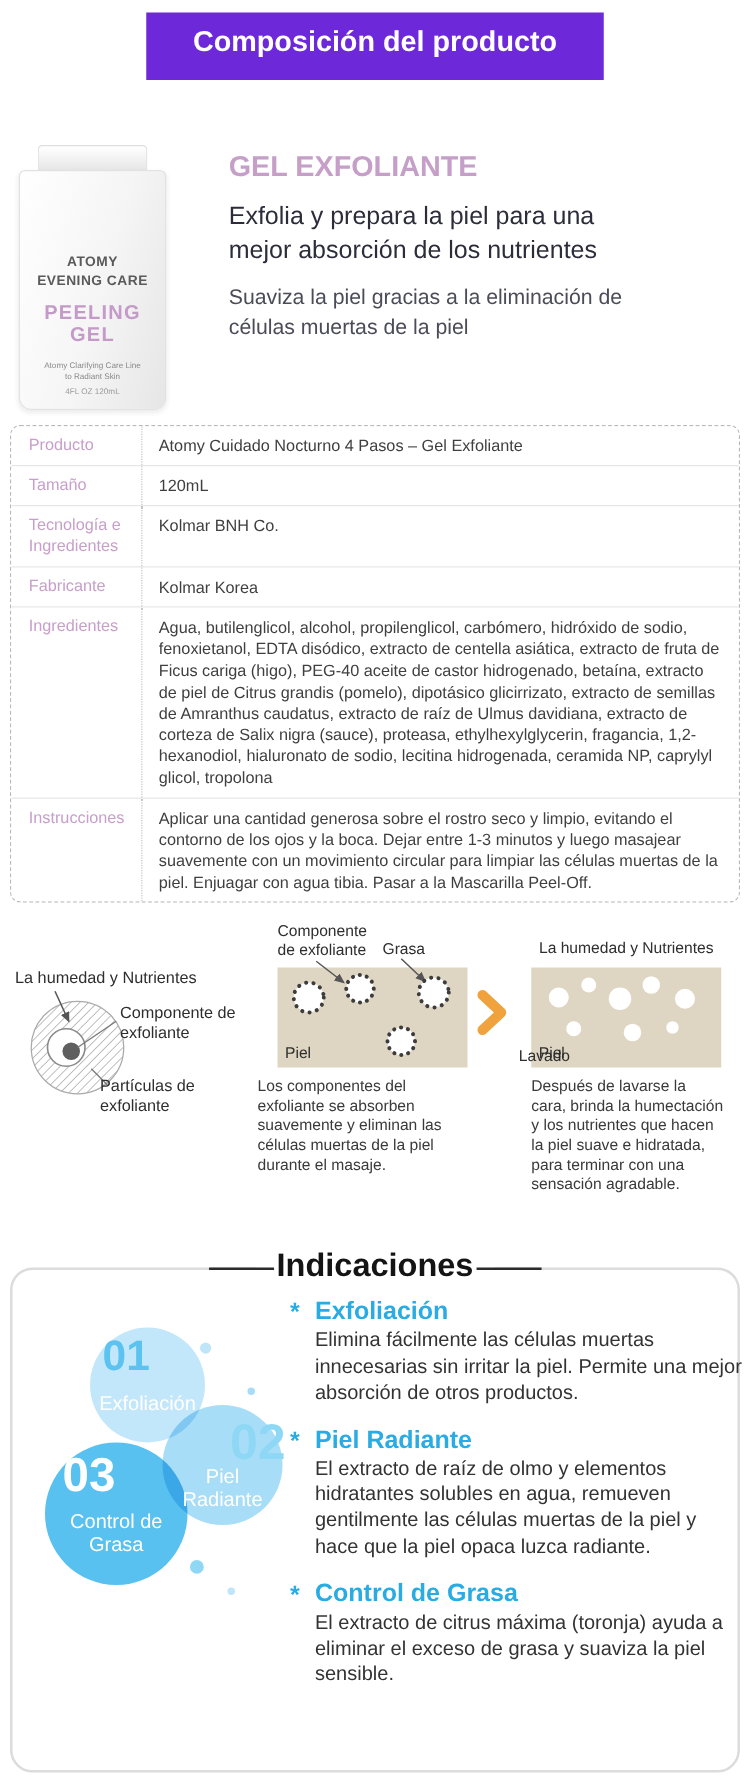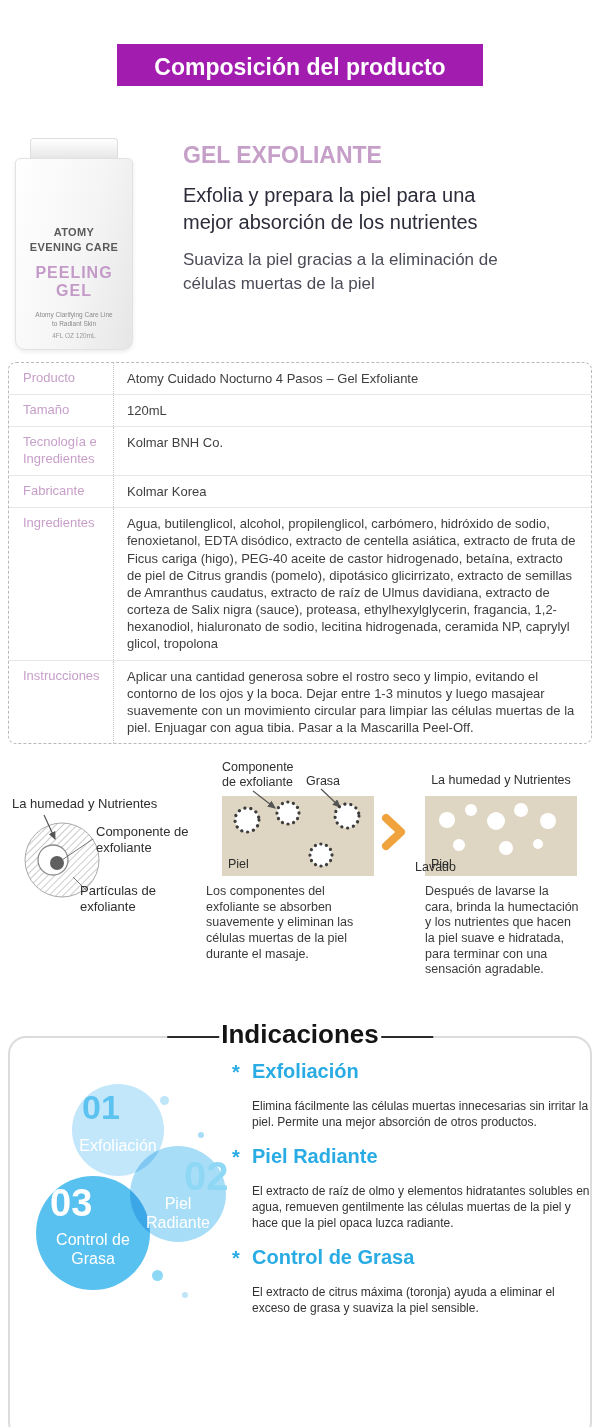--- a/index.html
+++ b/index.html
@@ -1,22 +1,22 @@
 <!DOCTYPE html>
 <html><head>
 <meta charset="utf-8">
 <style>
   * { margin:0; padding:0; box-sizing:border-box; }
   html,body { background:#fff; }
   body { width:600px; min-height:1427px; font-family:"Liberation Sans", sans-serif; color:#333; }
 
   
   .banner-wrap { padding-top:10px; text-align:center; }
-  .banner { display:inline-block; width:366px; height:42px; line-height:46px; background:#a21caf;
-            color:#fff; font-size:23px; font-weight:bold;margin-top:34px; }
+  .banner { display:inline-block; width:366px; height:54px; line-height:46px; background:#6d28d9;
+            color:#fff; font-size:23px; font-weight:bold; }
 
   
   .product { display:flex; padding:52px 12px 0 15px; }
   .tube { width:118px; margin-right:50px; flex:none; }
   .tube-cap { width:88px; height:20px; margin:0 auto; background:linear-gradient(#fff,#e7e7e7);
               border:1px solid #dedede; border-bottom:none; border-radius:4px 4px 0 0; }
   .tube-body { height:192px; background:linear-gradient(105deg,#ffffff 0%,#f5f5f5 55%,#e6e6e6 100%);
                border:1px solid #e2e2e2; border-radius:5px 5px 10px 10px; text-align:center;
                padding-top:66px; box-shadow:0 2px 4px rgba(0,0,0,.08); }
   .tube-brand { font-size:11px; font-weight:bold; color:#5a5a5a; letter-spacing:.4px; line-height:1.4; }
@@ -77,21 +77,21 @@
   .bl2 { left:128px; top:156px; width:80px; }
   .bl3 { left:30px; top:192px; width:106px; }
   .d1 { left:150px; top:58px; width:9px; height:9px; background:#bfe5f9; }
   .d2 { left:188px; top:94px; width:6px; height:6px; background:#a8ddf7; }
   .d3 { left:142px; top:232px; width:11px; height:11px; background:#8ed8f6; }
   .d4 { left:172px; top:254px; width:6px; height:6px; background:#bfe5f9; }
   .ind-items { position:absolute; left:222px; top:22px; width:362px; }
   .ind-item { position:relative; padding-left:20px; margin-bottom:15px; }
   .ind-star { position:absolute; left:0; top:1px; color:#29abe3; font-size:20px; font-weight:bold; }
   .ind-head { color:#29abe3; font-size:20px; font-weight:bold; }
-  .ind-body { margin-top:16px; font-size:12px; color:#333; line-height:1.3; }
+  .ind-body { margin-top:2px; font-size:16px; color:#333; line-height:1.3; }
 </style>
 </head>
 <body>
 
 <div>
 
   <div class="banner-wrap">
     <div class="banner">Composición del producto</div>
   </div>
 

